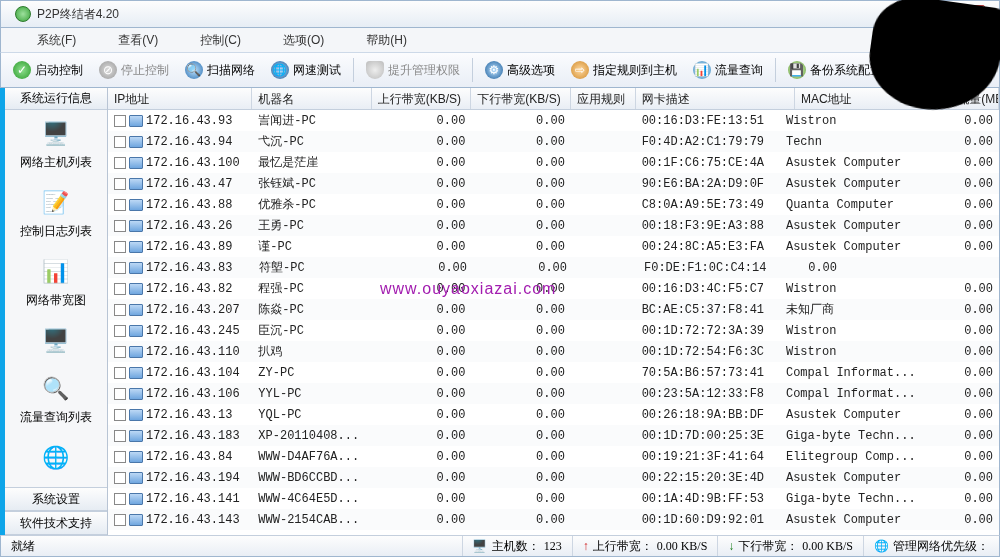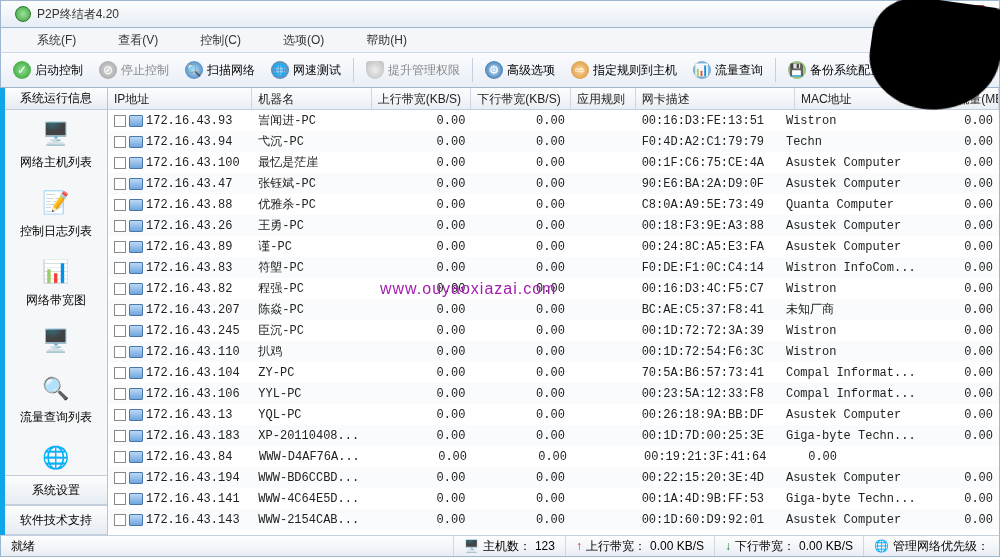--- a/index.html
+++ b/index.html
@@ -30,39 +30,39 @@
 .tico.rest{background:radial-gradient(#ffe0a0,#d0a030);} 
 .sep { width:1px; height:24px; background:#c4cfdd; margin:0 2px; }
 
 .mainarea { display:flex; height: calc(557px - 28px - 24px - 36px - 22px); border-left:5px solid #0ea5e9;border-right:1px solid #9fb6cf; }
 
 .sidebar { width: 103px; border-right:1px solid #b8c4d4; background:#f6f7f9; display:flex; flex-direction:column; }
 .side-tab { height:22px; background:linear-gradient(#fdfdfd,#e6ecf3); border-bottom:1px solid #c4cfdd; display:flex;align-items:center;justify-content:center; font-size:12px; }
 .side-items { flex:1; overflow:hidden; }
 .side-item { display:flex; flex-direction:column; align-items:center; gap:4px; padding:8px 4px; cursor:pointer; }
 .side-ico { width:32px; height:32px; display:flex;align-items:center;justify-content:center; font-size:22px; }
-.side-bottom button { width:100%; height:30px; background:linear-gradient(#fdfdfd,#e6ecf3); border:1px solid #c4cfdd; border-left:none;border-right:none; cursor:pointer; font-size:12px;}
+.side-bottom button { width:100%; height:24px; background:linear-gradient(#fdfdfd,#e6ecf3); border:1px solid #c4cfdd; border-left:none;border-right:none; cursor:pointer; font-size:12px;}
 
 .listwrap { flex:1; overflow:hidden; display:flex; flex-direction:column; }
 .cols { height:22px; background:linear-gradient(#fdfdfd,#e9eef5); border-bottom:1px solid #c4cfdd; display:flex; }
 .col { border-right:1px solid #cdd6e2; padding:3px 6px; font-size:12px; color:#222; white-space:nowrap; overflow:hidden; }
 .col.r { text-align:left; }
 .rows { flex:1; overflow-y:auto; overflow-x:hidden; }
 .row { display:flex; height:21px; align-items:center; font-family: Consolas,"Courier New",monospace; font-size:12px; color:#222;}
 .row:nth-child(even){ background:#fafbfc; }
 .cell { padding:0 6px; white-space:nowrap; overflow:hidden; text-overflow:ellipsis; }
 .cell.r { text-align:right; }
 .cbpc { display:flex; align-items:center; gap:3px; }
 .cb { width:12px;height:12px;border:1px solid #888;background:#fff;display:inline-block;}
 .pcico { width:14px;height:12px; background:linear-gradient(#bcd8f5,#6fa6df); border:1px solid #4a77aa; border-radius:1px; display:inline-block;}
 .watermark { position:absolute; left:380px; top:280px; color:#a21caf; font-size:16px; letter-spacing:1px; pointer-events:none; font-family:Arial; }
 .blotch { position:absolute; right:0; top:0; width:130px; height:110px; background:#000; border-radius:40% 10% 60% 50%; transform:rotate(8deg); z-index:50;}
 
 .statusbar { height:22px; border:1px solid #9fb6cf; border-top:1px solid #c4cfdd; background:linear-gradient(#fdfdfd,#e9eef5); display:flex; align-items:center; font-size:12px;}
-.statusbar .seg { padding:0 10px; border-left:1px solid #cdd6e2; display:flex;align-items:center; gap:4px; height:100%;}
+.statusbar .seg { padding:0 10px; border-left:1px solid #cdd6e2; display:flex;align-items:center; gap:4px; height:100%;font-family:Liberation Serif, serif;}
 .statusbar .seg:first-child{border-left:none;}
 .arrow-up{color:#d02020;font-weight:bold;}
 .arrow-down{color:#208020;font-weight:bold;}
 
 
 .w-ip{width:145px;} .w-name{width:120px;} .w-up{width:100px;} .w-dn{width:100px;} .w-rule{width:65px;} .w-mac{width:145px;} .w-nic{width:160px;} .w-flow{width:60px;}
 </style>
 </head>
 <body>
 
@@ -261,21 +261,20 @@
         </div>
         <div class="row">
           <div class="cell w-ip">
             <span class="cbpc"><span class="cb"></span><span class="pcico"></span> 172.16.43.83</span>
           </div>
           <div class="cell w-name">符塱-PC</div>
           <div class="cell w-up r">0.00</div>
           <div class="cell w-dn r">0.00</div>
           <div class="cell w-rule"></div>
           <div class="cell w-mac">F0:DE:F1:0C:C4:14</div>
-          <div class="cell w-nic">Wistron InfoCom...</div>
           <div class="cell w-flow r">0.00</div>
         </div>
         <div class="row">
           <div class="cell w-ip">
             <span class="cbpc"><span class="cb"></span><span class="pcico"></span> 172.16.43.82</span>
           </div>
           <div class="cell w-name">程强-PC</div>
           <div class="cell w-up r">0.00</div>
           <div class="cell w-dn r">0.00</div>
           <div class="cell w-rule"></div>
@@ -369,20 +368,21 @@
         </div>
         <div class="row">
           <div class="cell w-ip">
             <span class="cbpc"><span class="cb"></span><span class="pcico"></span> 172.16.43.84</span>
           </div>
           <div class="cell w-name">WWW-D4AF76A...</div>
           <div class="cell w-up r">0.00</div>
           <div class="cell w-dn r">0.00</div>
           <div class="cell w-rule"></div>
           <div class="cell w-mac">00:19:21:3F:41:64</div>
+          <div class="cell w-nic">Elitegroup Comp...</div>
           <div class="cell w-flow r">0.00</div>
         </div>
         <div class="row">
           <div class="cell w-ip">
             <span class="cbpc"><span class="cb"></span><span class="pcico"></span> 172.16.43.194</span>
           </div>
           <div class="cell w-name">WWW-BD6CCBD...</div>
           <div class="cell w-up r">0.00</div>
           <div class="cell w-dn r">0.00</div>
           <div class="cell w-rule"></div>

